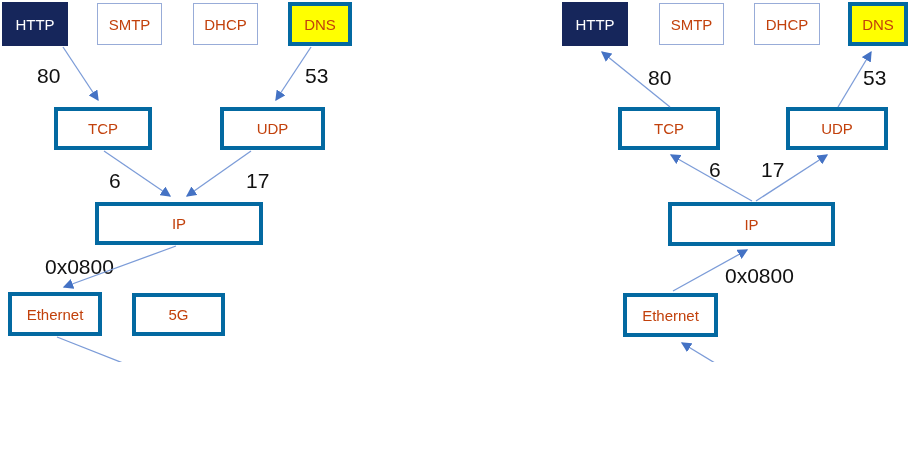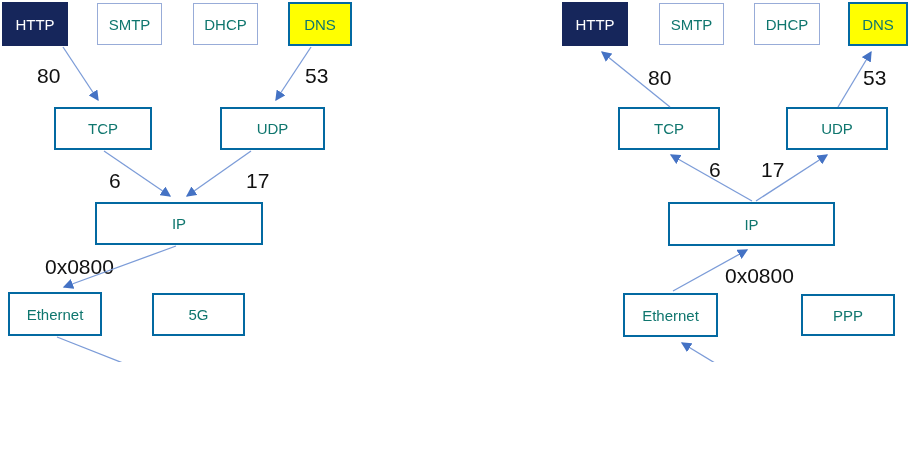--- a/index.html
+++ b/index.html
@@ -2,26 +2,26 @@
 <html style="--navy: #16265B; --yellow: #FFFF00; --arrow-fill: #4472C4; --line: #7C9CD8;"><head>
 <meta charset="utf-8">
 <style>
   html,body{margin:0;padding:0;background:#fff;}
   #canvas{
     position:relative;width:912px;height:362px;background:#fff;overflow:hidden;
     font-family:"Liberation Sans",sans-serif;
   }
   .box{
     position:absolute;display:flex;align-items:center;justify-content:center;
-    font-size:15px;color:#0f766e;background:#fff;box-sizing:border-box;
+    font-size:15px;color:#c2410c;background:#fff;box-sizing:border-box;
   }
   .navy{background:var(--navy);color:#fff;}
   .yellow{background:var(--yellow);}
   .b-light{border:1px solid #98ACD8;}
-  .b-med{border:2px solid #0369a1;}
+  .b-med{border:4px solid #0369a1;}
   .elabel{position:absolute;font-size:21px;color:#111;}
   svg.overlay{position:absolute;left:0;top:0;pointer-events:none;}
   .conn{stroke:var(--line);stroke-width:1.3;fill:none;}
   .ah{fill:var(--arrow-fill);}
   .bigarrow{fill:var(--arrow-fill);stroke:#35599E;stroke-width:1;}
   #framebar{
     position:absolute;left:205px;top:414px;width:525px;height:33px;
     display:flex;box-sizing:border-box;
     border-top:2px solid #8a8a8a;border-bottom:2px solid #8a8a8a;
   }
@@ -42,40 +42,39 @@
   <div class="box b-light" style="left:97px;top:3px;width:65px;height:42px">SMTP</div>
   <div class="box b-light" style="left:193px;top:3px;width:65px;height:42px">DHCP</div>
   <div class="box yellow b-med" style="left:288px;top:2px;width:64px;height:44px">DNS</div>
 
   <div class="box b-med" style="left:54px;top:107px;width:98px;height:43px">TCP</div>
   <div class="box b-med" style="left:220px;top:107px;width:105px;height:43px">UDP</div>
 
   <div class="box b-med" style="left:95px;top:202px;width:168px;height:43px">IP</div>
 
   <div class="box b-med" style="left:8px;top:292px;width:94px;height:44px">Ethernet</div>
-  <div class="box b-med" style="left:152px;top:293px;width:93px;height:43px">5G</div>
+  <div class="box b-med" style="left:132px;top:293px;width:93px;height:43px">5G</div>
 
   <div class="elabel" style="left:37px;top:64px">80</div>
   <div class="elabel" style="left:305px;top:64px">53</div>
   <div class="elabel" style="left:109px;top:169px">6</div>
   <div class="elabel" style="left:246px;top:169px">17</div>
   <div class="elabel" style="left:45px;top:255px">0x0800</div>
 
   <div class="box navy" style="left:562px;top:2px;width:66px;height:44px">HTTP</div>
   <div class="box b-light" style="left:659px;top:3px;width:65px;height:42px">SMTP</div>
   <div class="box b-light" style="left:754px;top:3px;width:66px;height:42px">DHCP</div>
   <div class="box yellow b-med" style="left:848px;top:2px;width:60px;height:44px">DNS</div>
 
   <div class="box b-med" style="left:618px;top:107px;width:102px;height:43px">TCP</div>
   <div class="box b-med" style="left:786px;top:107px;width:102px;height:43px">UDP</div>
 
   <div class="box b-med" style="left:668px;top:202px;width:167px;height:44px">IP</div>
 
   <div class="box b-med" style="left:623px;top:293px;width:95px;height:44px">Ethernet</div>
-  <div class="box b-med" style="left:801px;top:294px;width:94px;height:42px">PPP</div>
 
   <div class="elabel" style="left:648px;top:66px">80</div>
   <div class="elabel" style="left:863px;top:66px">53</div>
   <div class="elabel" style="left:709px;top:158px">6</div>
   <div class="elabel" style="left:761px;top:158px">17</div>
   <div class="elabel" style="left:725px;top:264px">0x0800</div>
 
   <div id="framebar">
       <div class="seg seg-white"></div>
       <div class="seg seg-yellow"></div>

